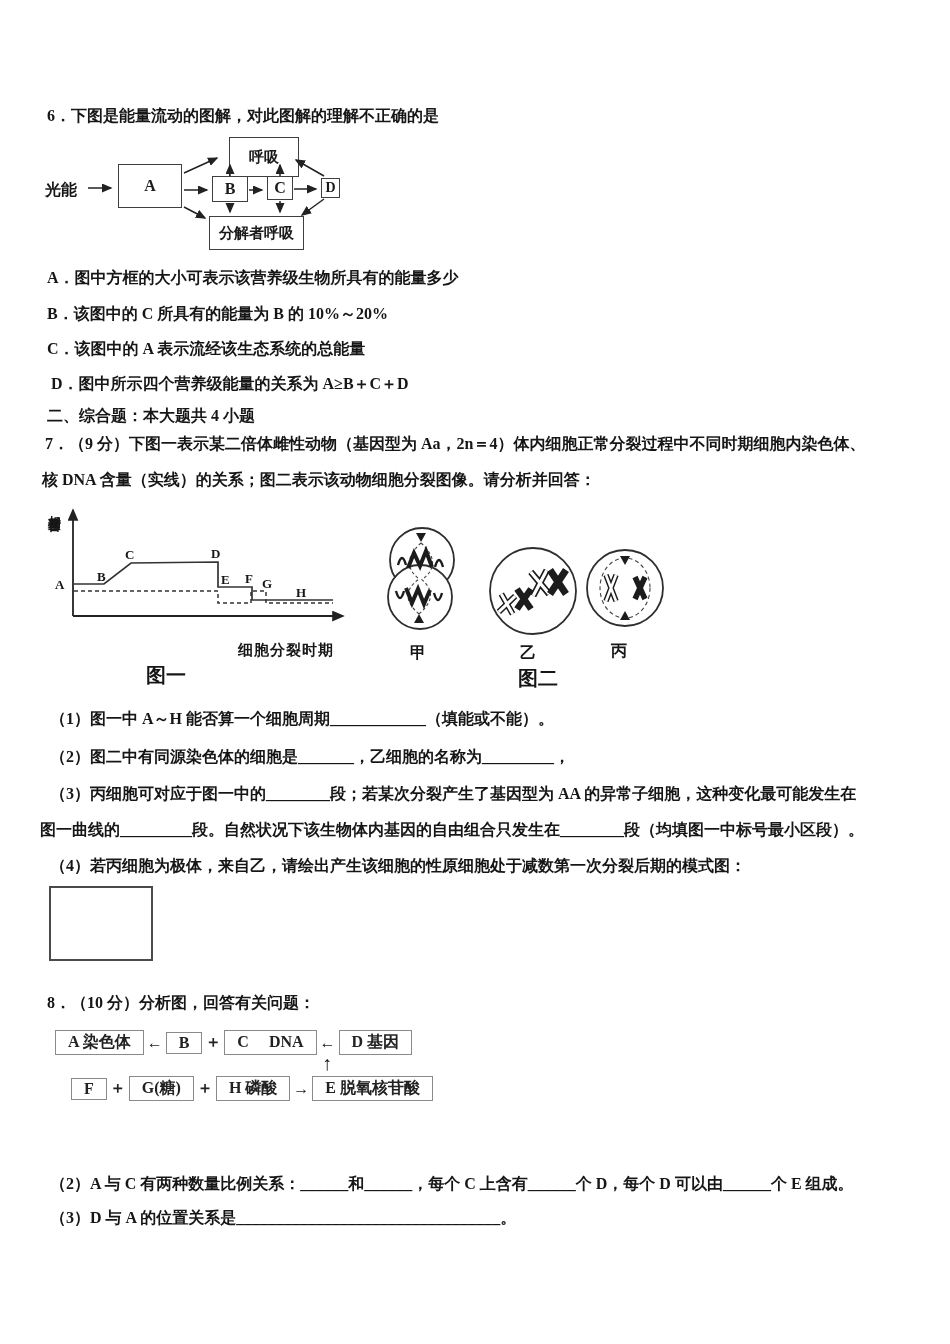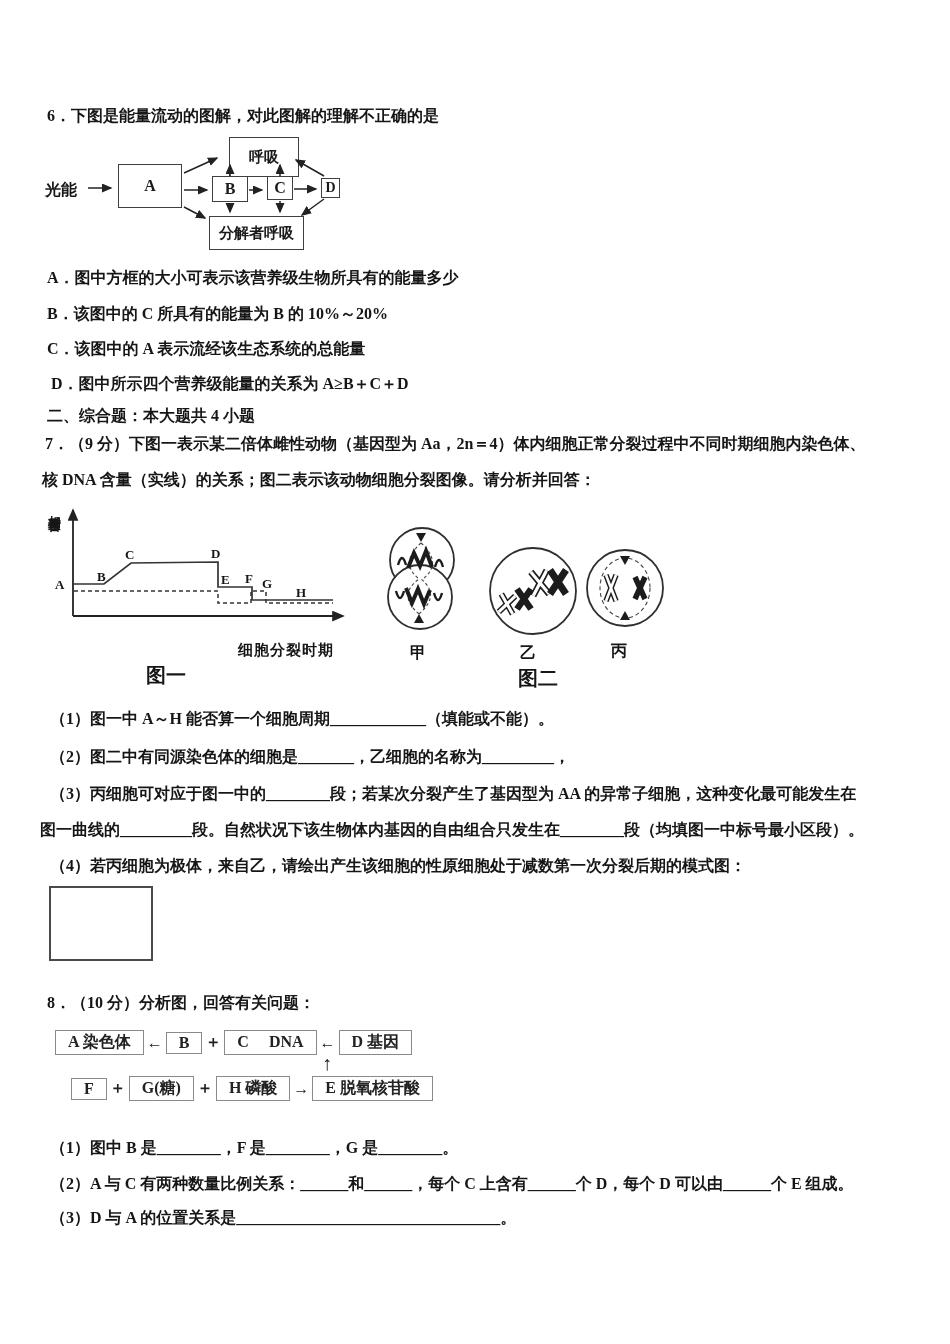--- a/index.html
+++ b/index.html
@@ -179,17 +179,16 @@
   <div class="drow" style="left:71px;top:1076px;">
     <span class="dbox">F</span>
     <span class="dop">＋</span>
     <span class="dbox">G(糖)</span>
     <span class="dop">＋</span>
     <span class="dbox">H 磷酸</span>
     <span class="dop">→</span>
     <span class="dbox">E 脱氧核苷酸</span>
   </div>
 
-  <div class="t" style="left:50px;top:1138px;">（1）图中 B 是________，F 是________，G 是________。</div>
   <div class="t" style="left:50px;top:1174px;">（2）A 与 C 有两种数量比例关系：______和______，每个 C 上含有______个 D，每个 D 可以由______个 E 组成。</div>
   <div class="t" style="left:50px;top:1208px;">（3）D 与 A 的位置关系是_________________________________。</div>
 
 </div>
 
 </body></html>

